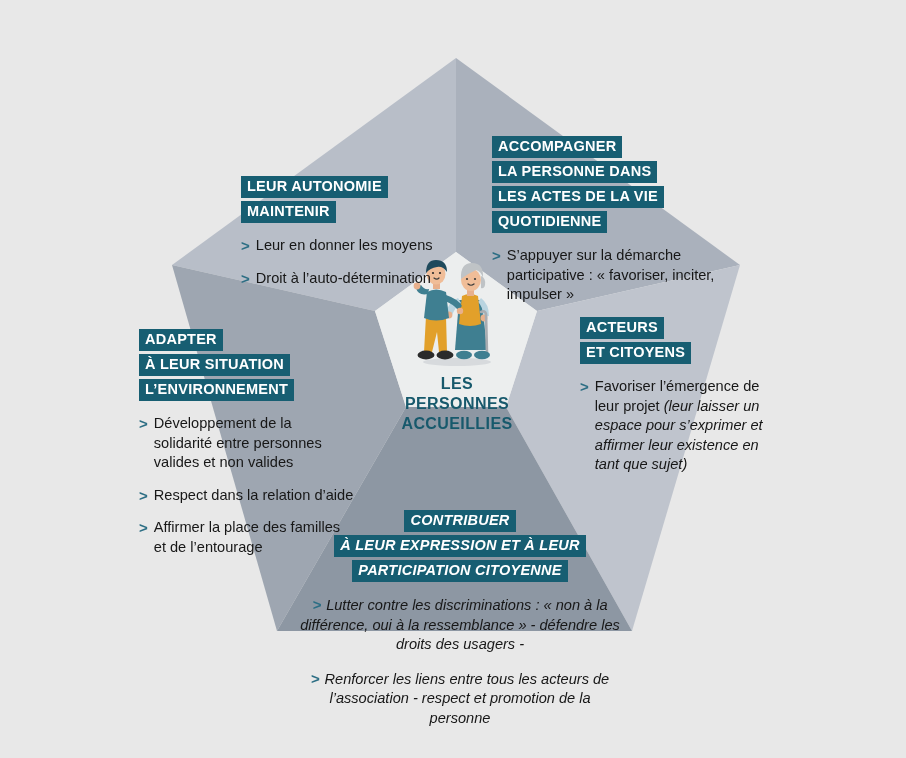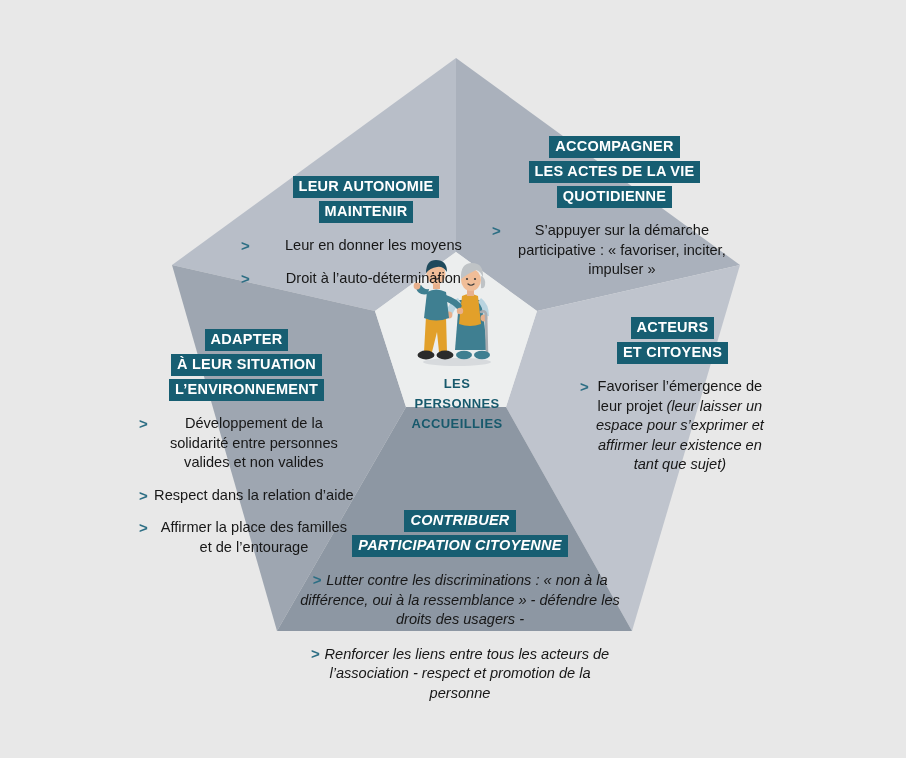--- a/index.html
+++ b/index.html
@@ -21,21 +21,20 @@
     height: 758px;
   }
   #pentagon-svg {
     position: absolute;
     left: 0; top: 0;
     width: 906px;
     height: 758px;
   }
   .panel {
     position: absolute;
-    text-align: center;
   }
   .label-box {
     display: inline-block;
     background: #175e72;
     color: #ffffff;
     font-weight: bold;
     font-size: 14.5px;
     letter-spacing: 0.25px;
     line-height: 19px;
     padding: 1px 6px 2px 6px;
@@ -81,21 +80,21 @@
 
   
   #center-block {
     position: absolute;
     left: 372px;
     top: 250px;
     width: 170px;
     text-align: center;
   }
   #center-title {
-    font-size: 13px;
+    font-size: 16px;
     font-weight: bold;
     line-height: 20px;
     color: #17596c;
     letter-spacing: 0.4px;
     margin-top: 4px;
   }
   #figures {
     height: 120px;
     position: relative;
   }
@@ -196,20 +195,21 @@
     <div id="center-title">
       <div>LES</div>
       <div>PERSONNES</div>
       <div>ACCUEILLIES</div>
     </div>
   </div>
 
   <div class="panel" id="panel-accompagner">
     <div class="label-stack">
       <div class="lb-row"><span class="label-box">ACCOMPAGNER</span></div>
+      <div class="lb-row"><span class="label-box">LA PERSONNE DANS</span></div>
       <div class="lb-row"><span class="label-box">LES ACTES DE LA VIE</span></div>
       <div class="lb-row"><span class="label-box">QUOTIDIENNE</span></div>
     </div>
     <div class="bullets">
       <div class="bullet">
         <span class="chev">&gt;</span>
         <span class="btext">S’appuyer sur la démarche participative : « favoriser, inciter, impulser »</span>
       </div>
     </div>
   </div>
@@ -262,20 +262,21 @@
       <div class="bullet">
         <span class="chev">&gt;</span>
         <span class="btext"><span>Favoriser l’émergence de leur projet </span><em>(leur laisser un espace pour s’exprimer et affirmer leur existence en tant que sujet)</em></span>
       </div>
     </div>
   </div>
 
   <div class="panel" id="panel-contribuer">
     <div class="label-stack">
       <div class="lb-row"><span class="label-box">CONTRIBUER</span></div>
+      <div class="lb-row"><span class="label-box">À LEUR EXPRESSION ET À LEUR</span></div>
       <div class="lb-row"><span class="label-box">PARTICIPATION CITOYENNE</span></div>
     </div>
     <div class="bullets centered-bullets">
       <div class="bullet">
         <span class="chev">&gt;</span><span class="btext">Lutter contre les discriminations : « non à la différence, oui à la ressemblance » - défendre les droits des usagers -</span>
       </div>
       <div class="bullet">
         <span class="chev">&gt;</span><span class="btext">Renforcer les liens entre tous les acteurs de l’association - respect et promotion de la personne</span>
       </div>
     </div>

